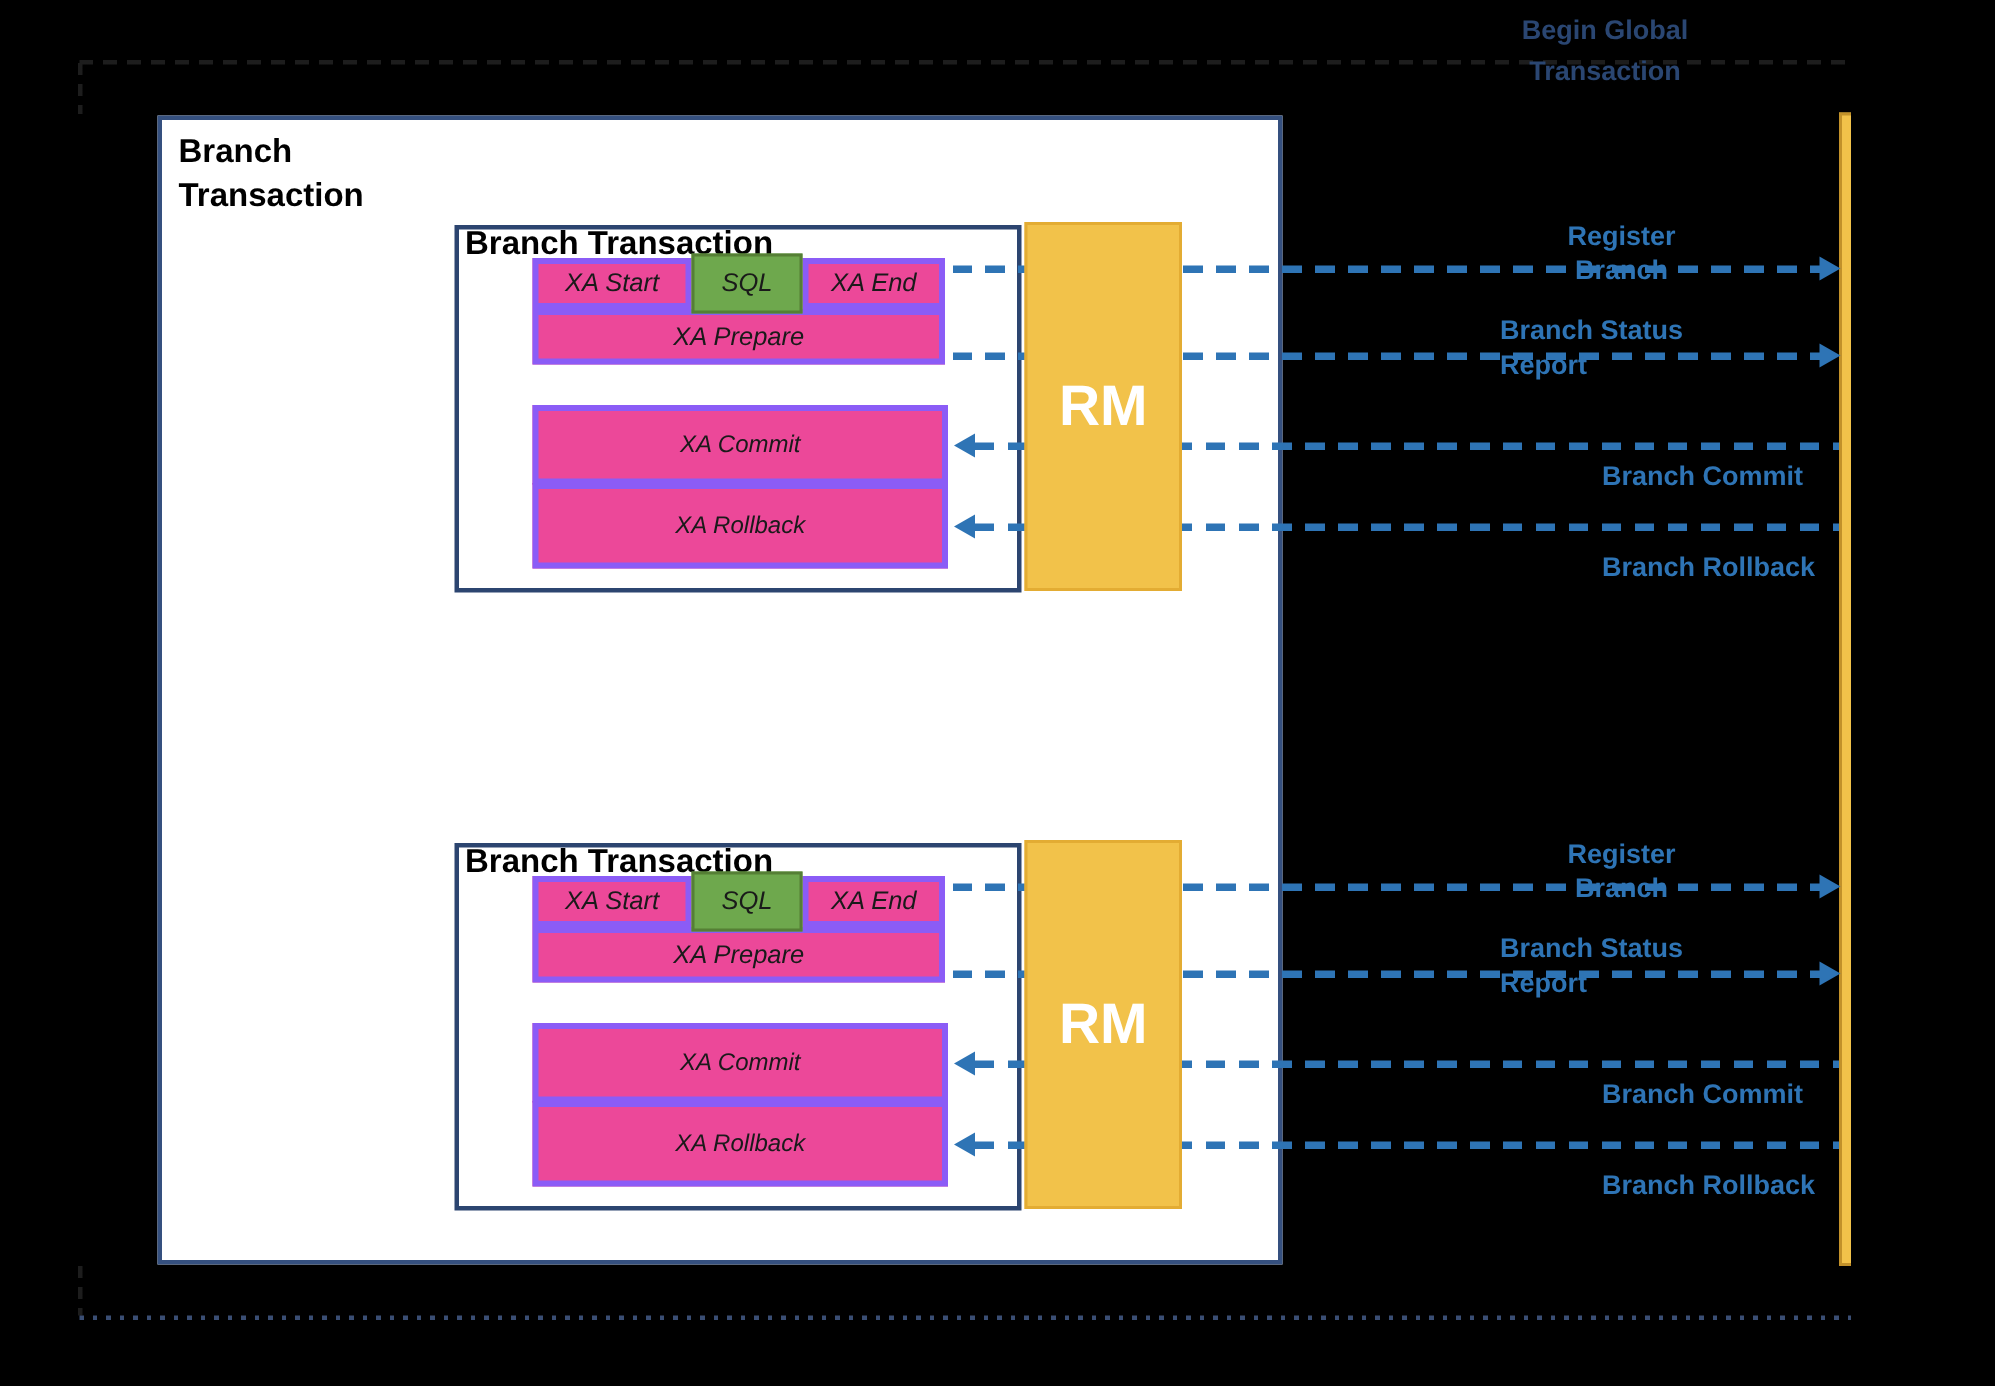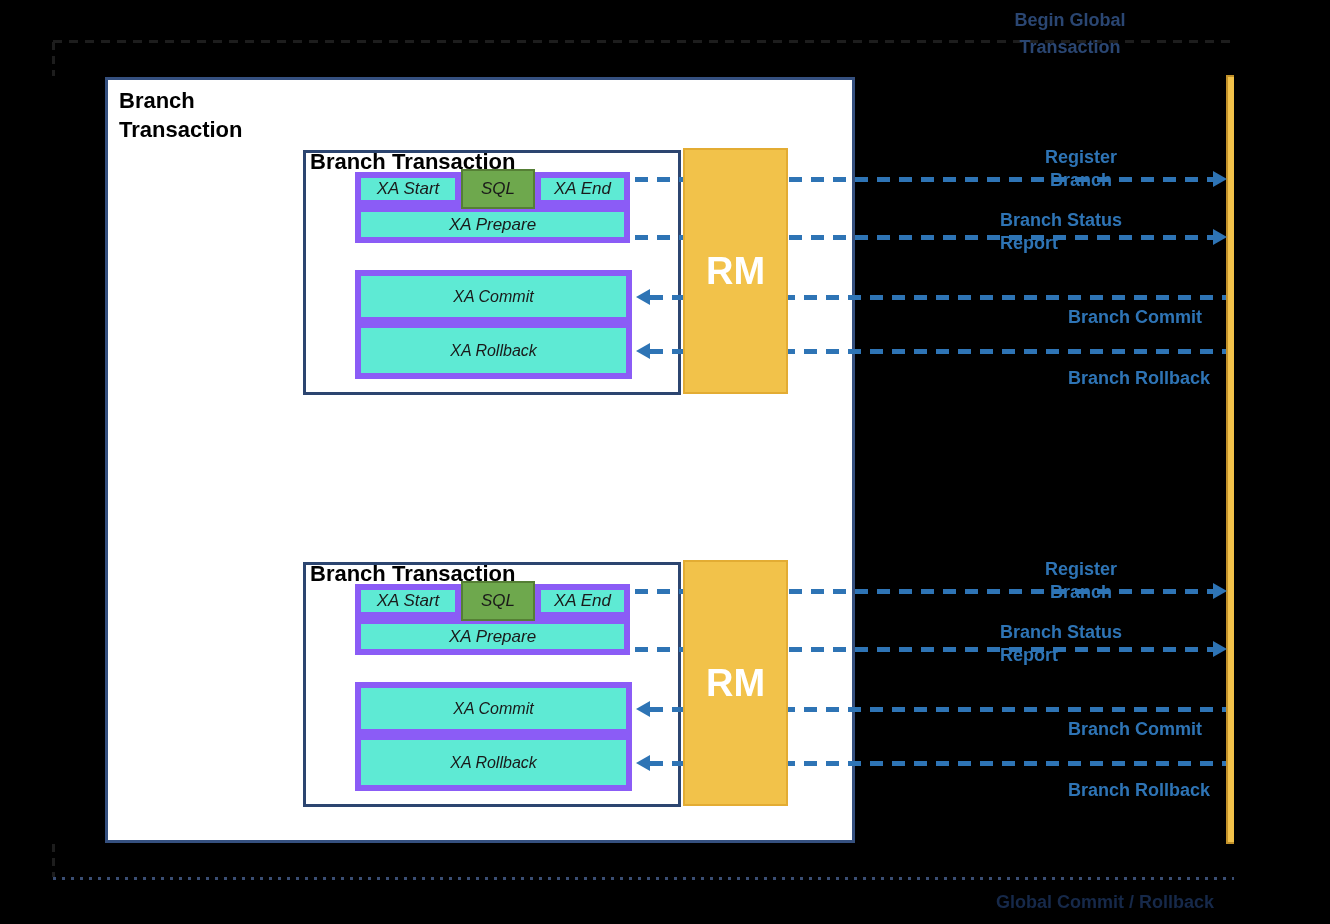--- a/index.html
+++ b/index.html
@@ -11,21 +11,21 @@
   .pillar{background:#F2C24A;border:2px solid #C2912A;display:flex;align-items:center;
           justify-content:center;color:#fff;font-weight:bold;font-size:34px;z-index:5;}
   .rmbox{background:#F2C24A;border:2px solid #E3AC33;display:flex;align-items:center;
          justify-content:center;color:#fff;font-weight:bold;font-size:38px;z-index:6;}
   
   .gbox{background:#fff;border:3px solid #35507F;z-index:1;}
   .gtitle{color:#000;font-weight:bold;font-size:22px;line-height:29px;z-index:2;}
   .bbox{background:#fff;border:3px solid #2C4570;z-index:2;}
   .btitle{font-weight:bold;font-size:22px;color:#000;z-index:3;white-space:nowrap;}
   
-  .xabox{background:#5eead4;border:6px solid #8b5cf6;display:flex;align-items:center;
+  .xabox{background:#ec4899;border:4px solid #8b5cf6;display:flex;align-items:center;
          justify-content:center;font-style:italic;font-size:17px;color:#1a1a1a;z-index:3;}
   .xabig{font-size:16px;}
   .sqlbox{background:#6EA84D;border:2px solid #557F35;z-index:4;}
   
   .bluedash{height:5px;background:repeating-linear-gradient(90deg,#2E74B5 0 13px,transparent 13px 22px);z-index:5;}
   .tri-right{width:0;height:0;border-top:8px solid transparent;border-bottom:8px solid transparent;
              border-left:14px solid #2E74B5;z-index:5;}
   .tri-left{width:0;height:0;border-top:8px solid transparent;border-bottom:8px solid transparent;
             border-right:14px solid #2E74B5;z-index:5;}
   .bluelabel{color:#2E74B5;font-weight:bold;font-size:18px;line-height:23px;z-index:7;}
@@ -48,21 +48,20 @@
   <div class="abs vdash-black" style="left:1276px;top:43px;height:20px;"></div>
   <div class="abs tri-down-dark" style="left:1269px;top:62px;"></div>
   <div class="abs navylabel" style="left:995px;top:7px;width:150px;text-align:center;color:#2A4672;">Begin Global Transaction</div>
 
   <div class="abs vdash-black" style="left:52px;top:844px;height:33px;"></div>
   <div class="abs hdot" style="left:53px;top:877px;width:1225px;"></div>
   <div class="abs vdot" style="left:1276px;top:860px;height:18px;"></div>
   <svg class="abs" style="left:1266px;top:843px;z-index:2;" width="24" height="18">
     <path d="M2,16 L12,2 L22,16" fill="none" stroke="#4C6C9C" stroke-width="2" stroke-dasharray="2,3"></path>
   </svg>
-  <div class="abs navylabel" style="left:980px;top:889px;width:250px;text-align:center;color:#16294A;">Global Commit / Rollback</div>
 
   <div class="abs pillar" style="left:1226px;top:75px;width:104px;height:769px;">
     <span>TC</span>
   </div>
 
   <div class="abs gbox" style="left:105px;top:77px;width:750px;height:766px;"></div>
   <div class="abs gtitle" style="left:119px;top:86px;width:160px;">Branch Transaction</div>
 
   <div class="abs bbox" style="left:303px;top:150px;width:378px;height:245px;"></div>
   <div class="abs btitle" style="left:310px;top:149px;">Branch Transaction</div>

